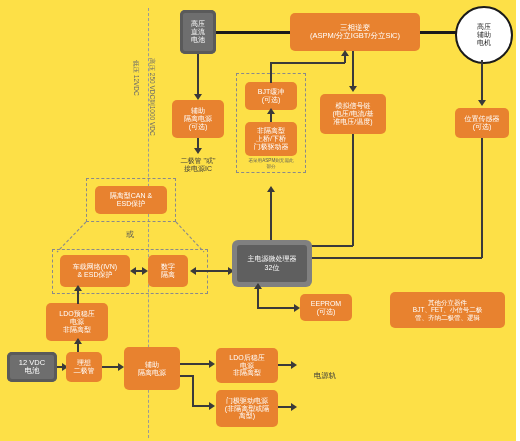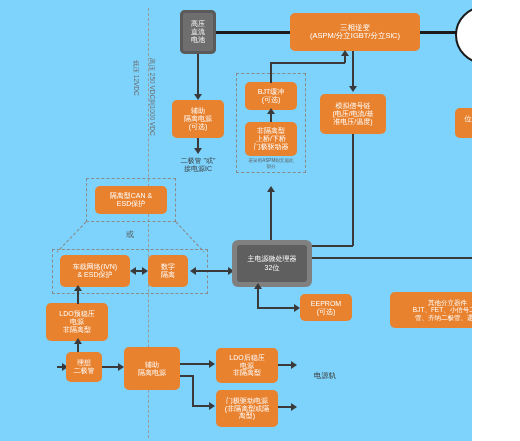--- a/index.html
+++ b/index.html
@@ -1,19 +1,19 @@
 <!DOCTYPE html>
 <html><head>
 <meta charset="utf-8">
 <style>
   html,body{margin:0;padding:0;background:#ffffff;}
   #canvas{
     position:relative;
-    width:472px;height:441px;
-    background:#7dd3fc;
+    width:516px;height:441px;
+    background:#fde047;
     font-family:"Liberation Sans","DejaVu Sans",sans-serif;
     overflow:hidden;
   }
   .blk{
     position:absolute;
     box-sizing:border-box;
     display:flex;align-items:center;justify-content:center;
     text-align:center;
     line-height:1.12;
     white-space:pre-line;
@@ -195,20 +195,22 @@
 BJT、FET、小信号二极
 管、齐纳二极管、逻辑</div>
 
   <div class="blk orange" style="left:46px;top:303px;width:62px;height:38px;font-size:7px;">LDO预稳压
 电源
 非隔离型</div>
 
   <div class="ln" style="left:77px;top:288px;width:1.5px;height:16px;"></div>
   <div class="arrow a-up" style="left:74px;top:285px;"></div>
 
+  <div class="blk gray" style="left:7px;top:352px;width:50px;height:30px;font-size:7.5px;">12 VDC
+电池</div>
 
   <div class="ln" style="left:57px;top:366px;width:8px;height:1.5px;"></div>
   <div class="arrow a-right" style="left:62px;top:363px;"></div>
 
   <div class="blk orange" style="left:66px;top:352px;width:36px;height:30px;font-size:7px;">理想
 二极管</div>
 
   <div class="ln" style="left:77px;top:341px;width:1.5px;height:11px;"></div>
   <div class="arrow a-up" style="left:74px;top:338px;"></div>
 

